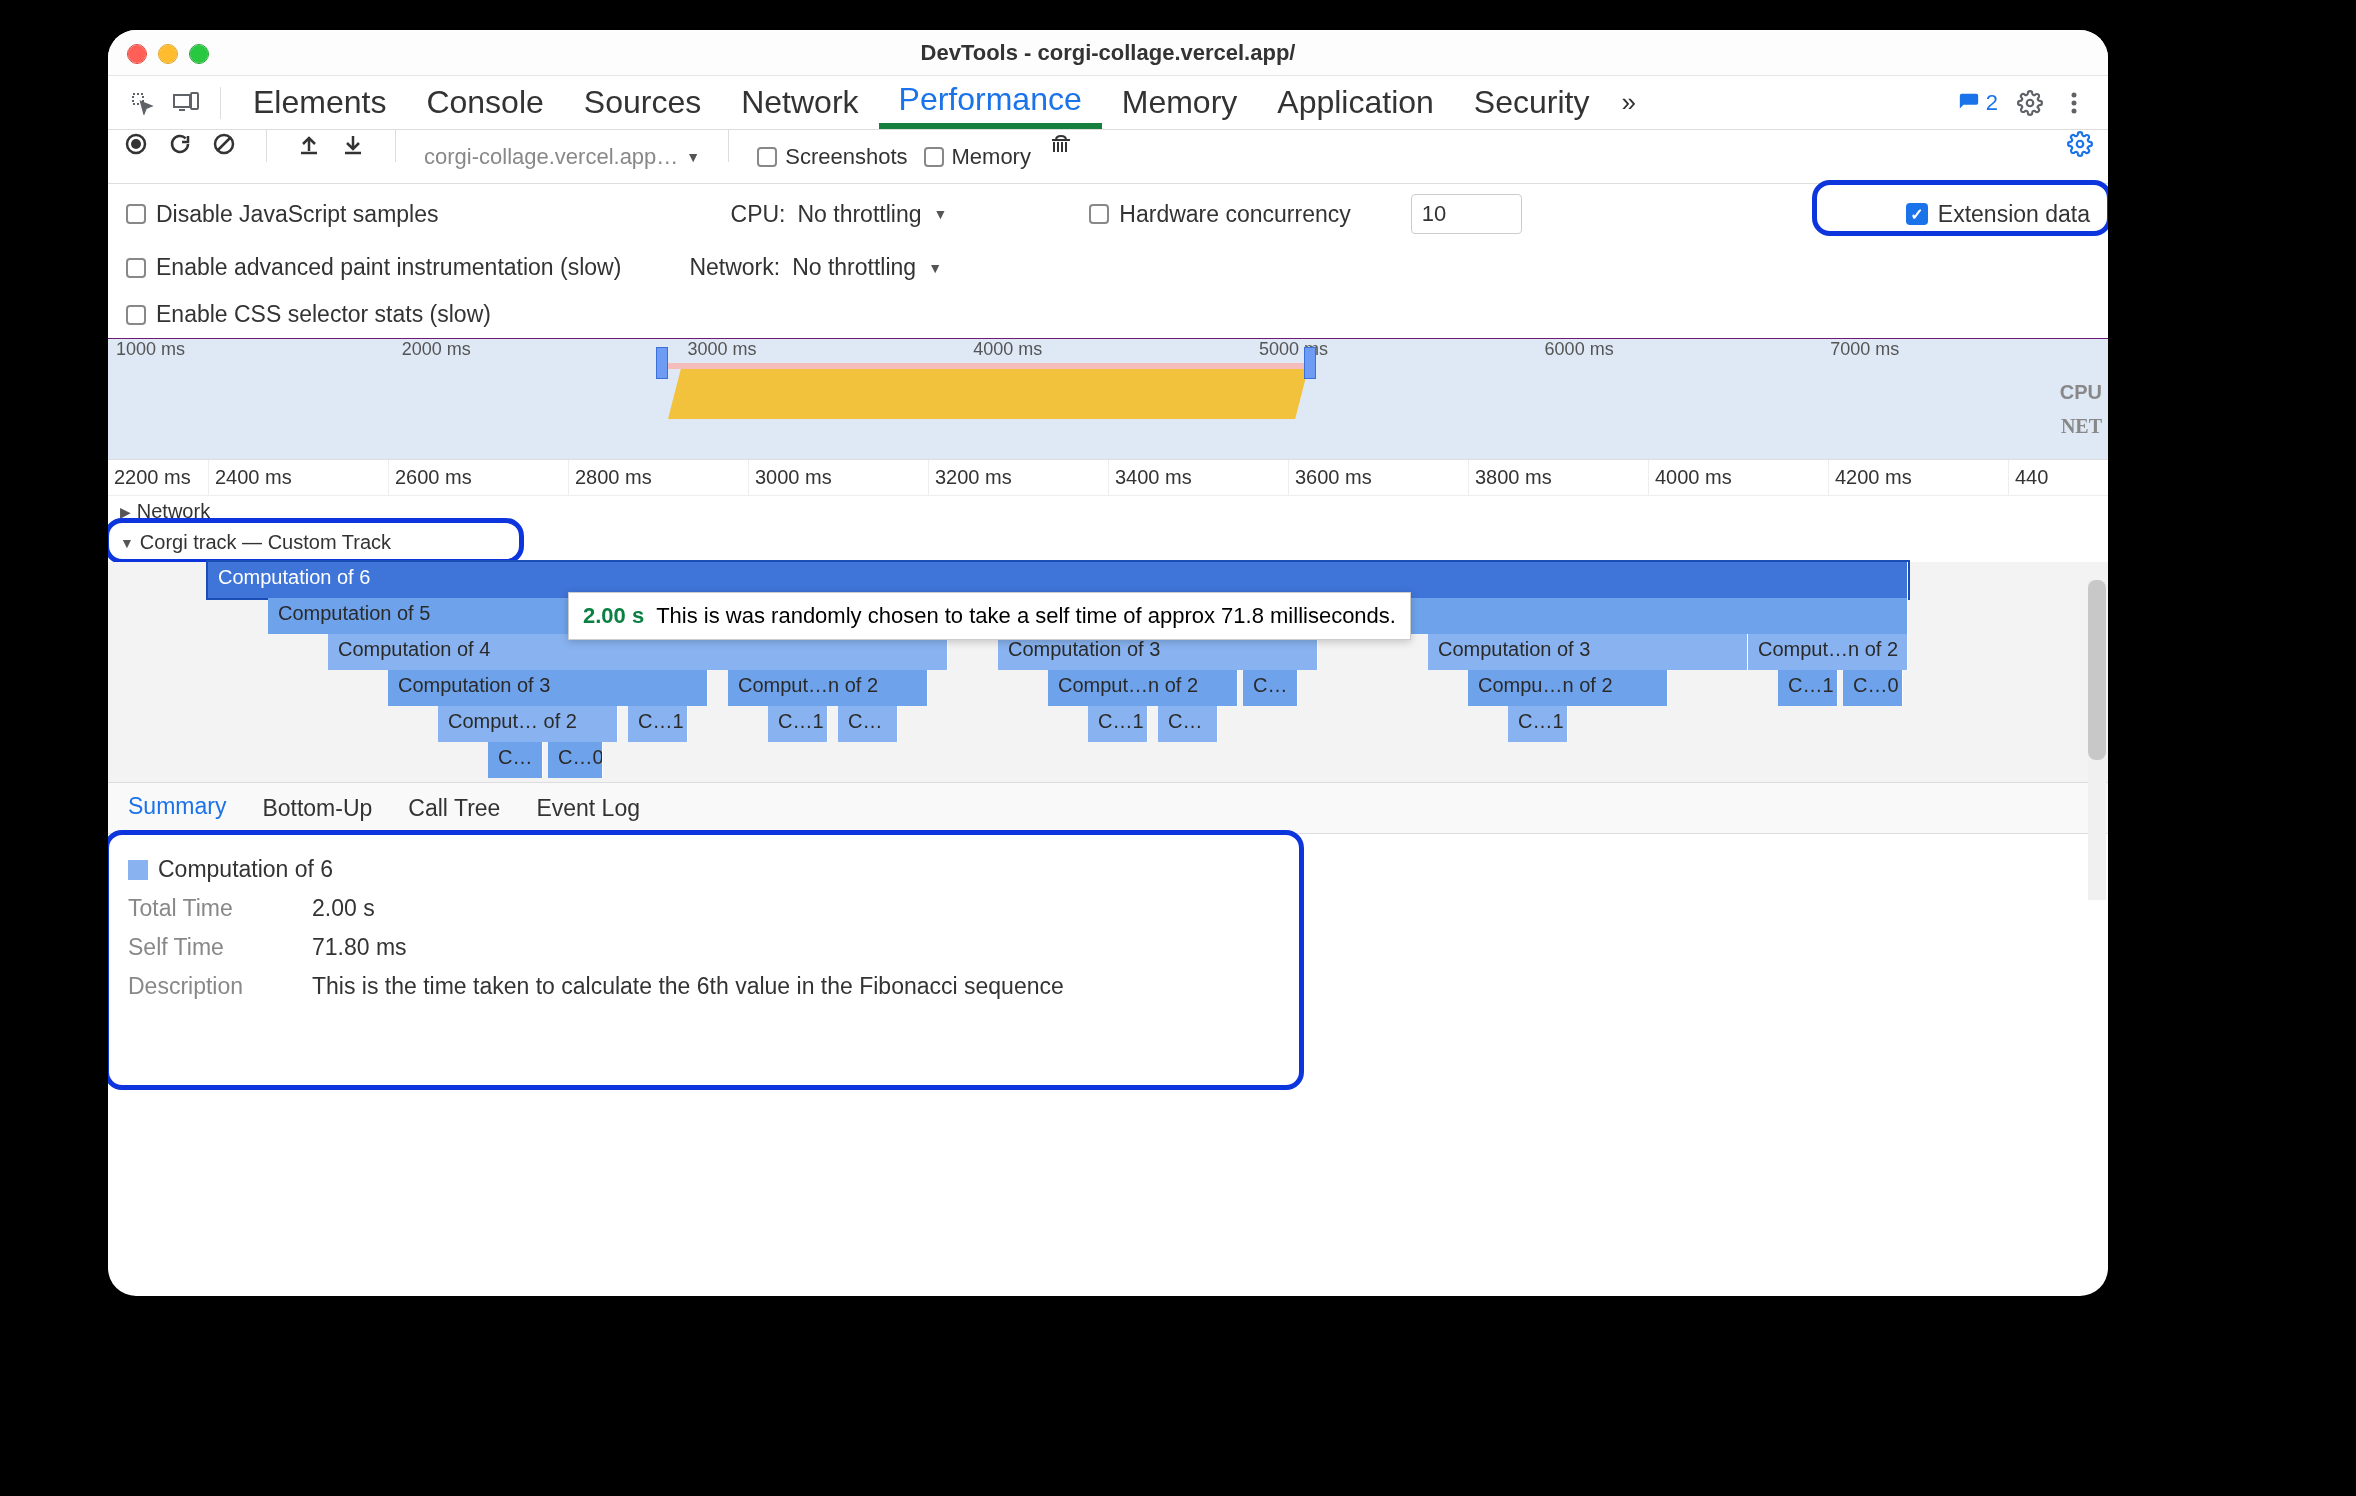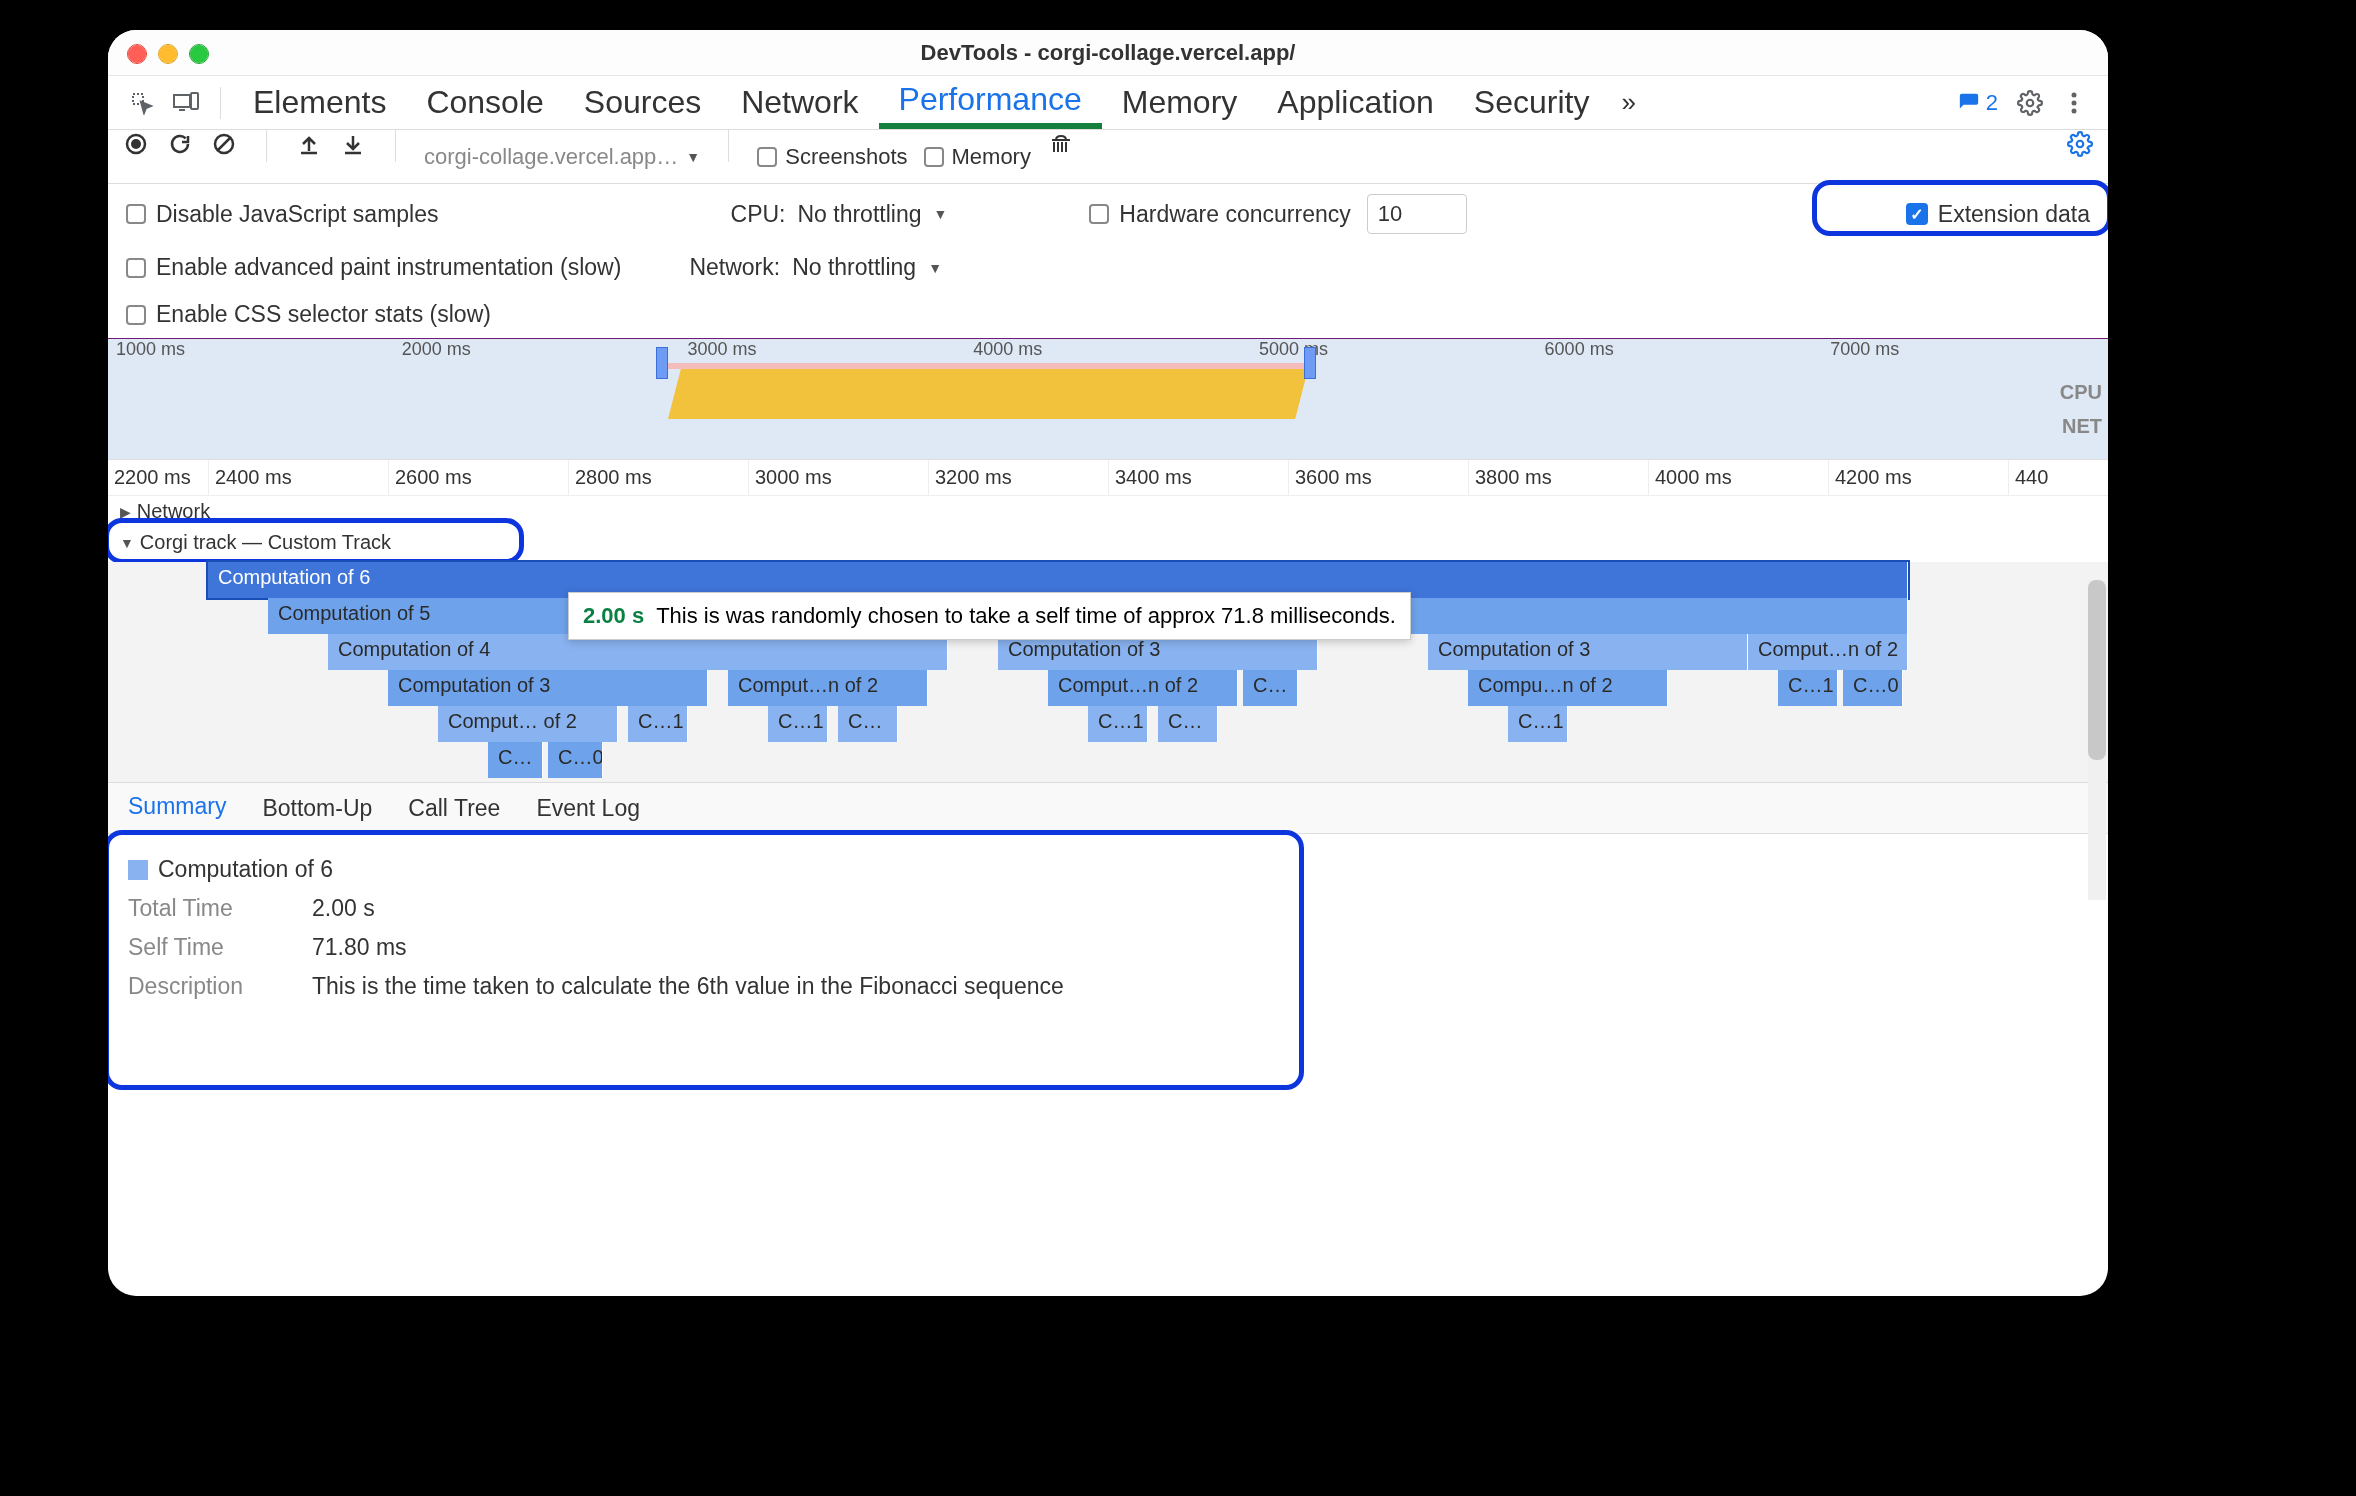--- a/index.html
+++ b/index.html
@@ -30,21 +30,21 @@
   .ico { width:28px; height:28px; display:flex; align-items:center; justify-content:center; color:#5f6368; }
   .dropdown { color:#888; display:flex; align-items:center; gap:8px; }
   .chk { width:20px; height:20px; border:2px solid #888; border-radius:4px; display:inline-block; }
 
   
   .settings { padding:0 18px; font-size:23px; color:#333; position:relative; }
   .srow { display:flex; align-items:center; gap:16px; padding:10px 0; }
   .srow .lbl { display:flex; align-items:center; gap:10px; }
   .select { display:flex; align-items:center; gap:12px; }
   .caret { font-size:14px; color:#555; }
-  .numinput { width:100px; height:40px; border:1px solid #ccc; border-radius:4px; font-size:22px; padding:0 10px; display:flex; align-items:center; }
+  .numinput { width:111px; height:40px; border:1px solid #ccc; border-radius:4px; font-size:22px; padding:0 10px; display:flex; align-items:center;margin-left:44px; }
   .highlight-box { position:absolute; border:5px solid #0d35dd; border-radius:18px; pointer-events:none; }
   .hl1 { right:-4px; top:-4px; width:300px; height:56px; }
   .chkbox-checked { width:22px; height:22px; background:#1a73e8; border-radius:4px; display:inline-flex; align-items:center; justify-content:center; color:#fff; font-size:16px; font-weight:700; }
 
   
   .overview { height:122px; border-top:1px solid #701a75; border-bottom:1px solid #ddd; position:relative; background:#dfe8f5; }
   .overview .ticks { display:flex; height:26px; font-size:18px; color:#555; }
   .overview .ticks div { flex:1; padding-left:8px; }
   .yellowblock { position:absolute; left:560px; top:30px; width:640px; height:50px; background:#f3c23c; clip-path: polygon(2% 0, 100% 0, 98% 100%, 0 100%); }
   .selhandle { position:absolute; width:12px; height:32px; background:#6e9bf4; border:1px solid #3b70d9; top:8px; }
@@ -256,21 +256,21 @@
         <div>4000 ms</div>
         <div>5000 ms</div>
         <div>6000 ms</div>
         <div>7000 ms</div>
       </div>
       <div style="position:absolute;left:560px;top:24px;width:640px;height:6px;background:#f5bcbc;"></div>
       <div class="yellowblock"></div>
       <div class="selhandle" style="left:548px;"></div>
       <div class="selhandle" style="left:1196px;"></div>
       <div class="rlabel" style="top:42px;">CPU</div>
-      <div class="rlabel" style="top:76px;">NET</div>
+      <div class="rlabel" style="top:76px;font-family:Liberation Serif, serif;">NET</div>
     </div>
 
     <div class="detail">
       <div class="ruler">
         <div style="width:100px;">2200 ms</div>
         <div>2400 ms</div>
         <div>2600 ms</div>
         <div>2800 ms</div>
         <div>3000 ms</div>
         <div>3200 ms</div>

